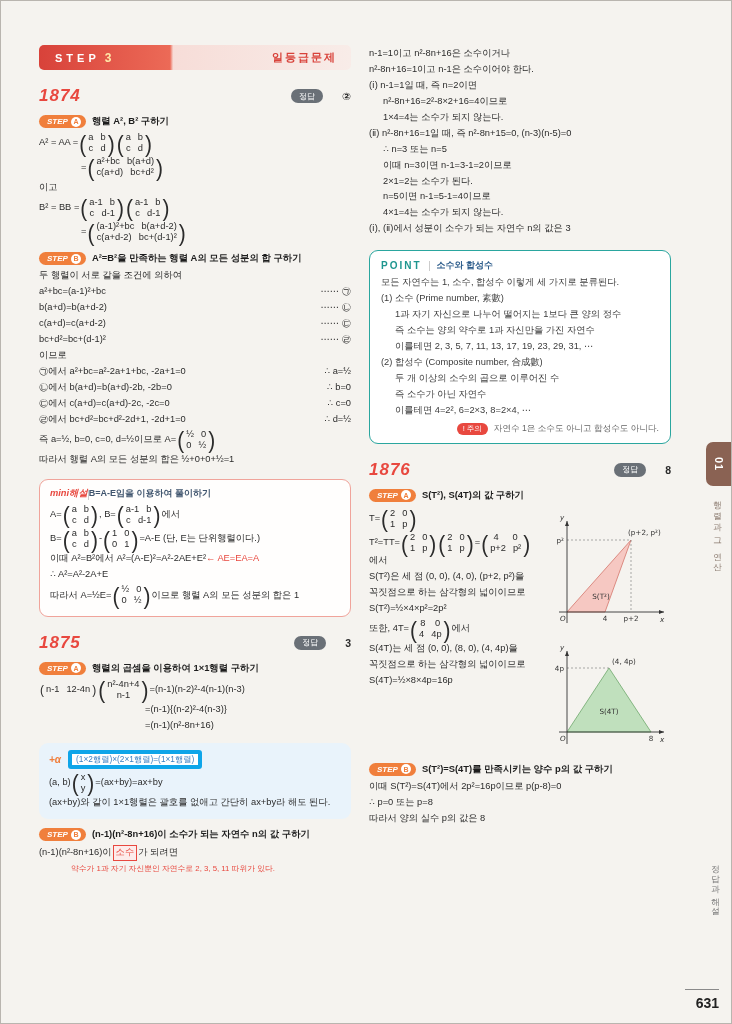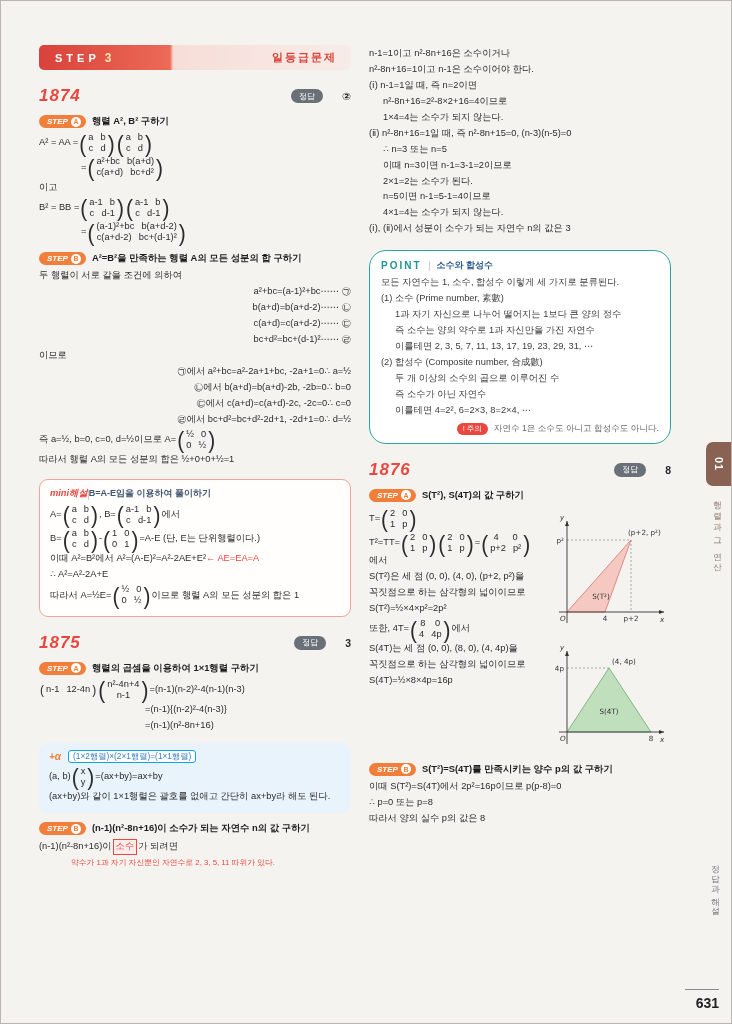--- a/index.html
+++ b/index.html
@@ -31,21 +31,21 @@
   .step-pill{background:#f07f3c;color:#fff;font-size:8px;font-weight:bold;font-style:italic;
              padding:1.5px 5px 1.5px 8px;border-radius:9px;display:inline-flex;align-items:center;gap:3px;flex:none;}
   .step-pill .cir{background:#fff;color:#f07f3c;border-radius:50%;width:10px;height:10px;
              display:inline-flex;align-items:center;justify-content:center;font-size:7px;font-style:normal;}
   .step-title{font-weight:bold;font-size:9.4px;color:#1d1d1d;}
 
   
   .lines{font-size:9.3px;}
   .ln{margin:2px 0;line-height:1.5;}
   .ln.fx{display:flex;align-items:center;flex-wrap:wrap;}
-  .ln.sb{display:flex;justify-content:flex-end;align-items:center;}
+  .ln.sb{display:flex;justify-content:space-between;align-items:center;}
   .i1{padding-left:14px;}
   .i2{padding-left:42px;}
   .i3{padding-left:106px;}
   .annot{color:#e8483f;font-size:7.8px;padding-left:32px;}
   .red{color:#e8483f;}
   .hl{border:1px solid #e8483f;background:#fdeceb;color:#e8483f;padding:0 2px;border-radius:0;margin:0 1px;}
 
   
   .mat{display:inline-flex;align-items:center;margin:0 1px;}
   .mat .pr{font-weight:300;font-size:21px;line-height:1;transform:scaleY(1.12);color:#2b2b2b;}
@@ -58,24 +58,24 @@
   .mini{border:1.3px solid #f0a49b;border-radius:9px;background:#fffefd;padding:7px 10px;margin:12px 0 4px;font-size:9.1px;}
   .mini-head{display:flex;align-items:flex-end;margin-bottom:4px;}
   .mini-label{color:#e8483f;font-weight:bold;font-size:9.3px;font-style:italic;}
   .vdiv{width:1px;height:10px;background:#ccc;display:inline-block;}
   .mini-title{color:#40556e;font-weight:bold;font-size:9px;}
 
   
   .alpha{background:#e9f3fb;border-radius:9px;padding:7px 10px;margin:10px 0 6px;font-size:9.1px;}
   .alpha-head{display:flex;align-items:center;gap:7px;margin-bottom:3px;}
   .alpha-label{color:#f07f3c;font-weight:bold;font-style:italic;font-size:10px;}
-  .alpha-title{color:#3a7fc1;font-size:8.3px;border:1px solid #0ea5e9;background:#fff;border-radius:3px;padding:0 4px;}
-
-  
-  .point{border:1.5px solid #2aa69f;border-radius:17px;background:#fff;padding:8px 11px;margin:14px 0 6px;font-size:8.9px;color:#3c3c3c;}
+  .alpha-title{color:#3a7fc1;font-size:8.3px;border:4px solid #0ea5e9;background:#fff;border-radius:3px;padding:0 4px;}
+
+  
+  .point{border:1.5px solid #2aa69f;border-radius:9px;background:#fff;padding:8px 11px;margin:14px 0 6px;font-size:8.9px;color:#3c3c3c;}
   .point-head{display:flex;align-items:center;gap:7px;margin-bottom:4px;}
   .point-label{color:#1f968f;font-weight:bold;font-size:10px;letter-spacing:2px;}
   .point-title{color:#2b5b8a;font-weight:bold;font-size:9px;}
   .caution{display:flex;align-items:center;gap:6px;margin-top:5px;justify-content:flex-end;}
   .caution-pill{background:#e8483f;color:#fff;font-size:7.5px;padding:1px 6px;border-radius:8px;flex:none;}
   .caution-text{color:#666;font-size:8.6px;}
 
   
   .p1876-body{display:flex;gap:6px;align-items:flex-start;}
   .p1876-text{flex:1;min-width:0;}

